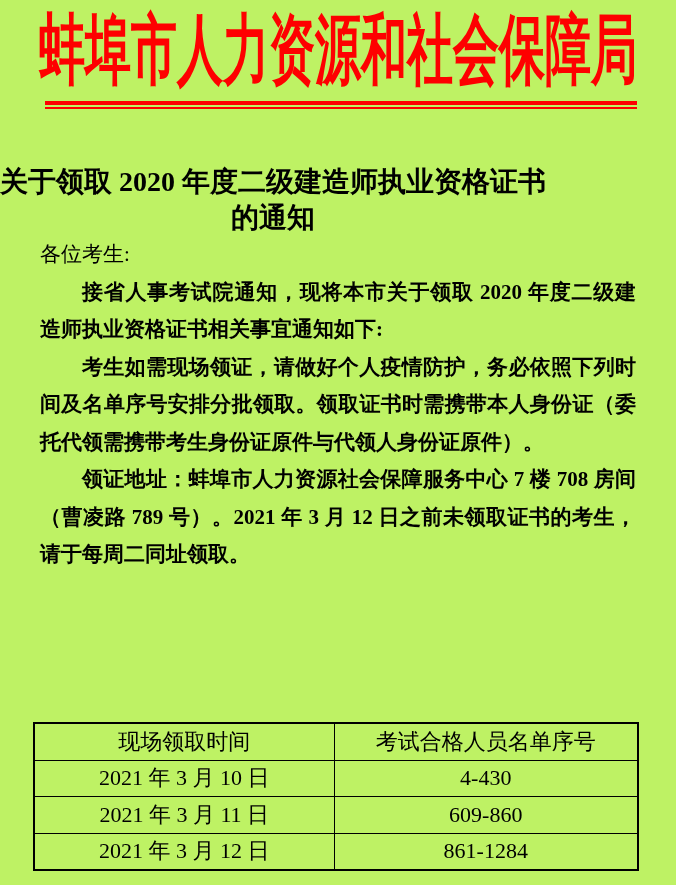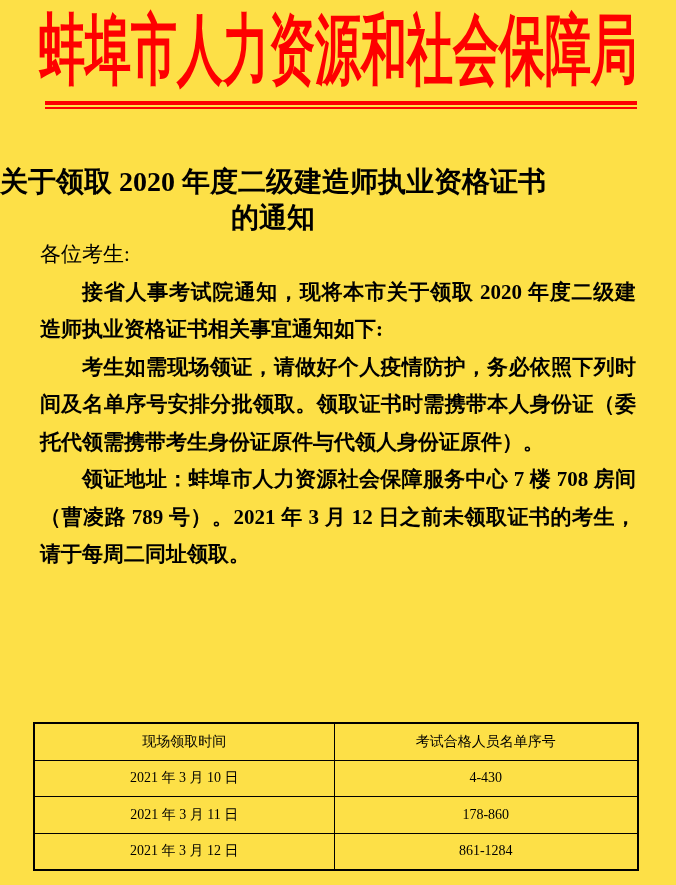--- a/index.html
+++ b/index.html
@@ -4,21 +4,21 @@
 <style>
   html, body {
     margin: 0;
     padding: 0;
     background: #ffffff;
   }
   .page {
     position: relative;
     width: 676px;
     height: 885px;
-    background: #fde047;
+    background: #bef264;
     color: #000000;
     font-family: "Liberation Serif", "DejaVu Serif", serif;
     overflow: hidden;
   }
 
   
   .org-header {
     position: absolute;
     top: 13px;
     left: 0;
@@ -80,21 +80,21 @@
   }
 
   
   .pickup-table {
     position: absolute;
     top: 722px;
     left: 33px;
     width: 604px;
     border-collapse: collapse;
     table-layout: fixed;
-    font-size: 14px;
+    font-size: 22px;
   }
   .pickup-table td, .pickup-table th {
     border: 1.5px solid #000000;
     height: 35.5px;
     text-align: center;
     vertical-align: middle;
     font-weight: normal;
     padding: 0;
   }
   .pickup-table {
@@ -131,21 +131,21 @@
       <tr>
         <th>现场领取时间</th>
         <th>考试合格人员名单序号</th>
       </tr>
       <tr>
         <td>2021 年 3 月 10 日</td>
         <td>4-430</td>
       </tr>
       <tr>
         <td>2021 年 3 月 11 日</td>
-        <td>178-860</td>
+        <td>609-860</td>
       </tr>
       <tr>
         <td>2021 年 3 月 12 日</td>
         <td>861-1284</td>
       </tr>
     </tbody>
   </table>
 
 </div>
 

